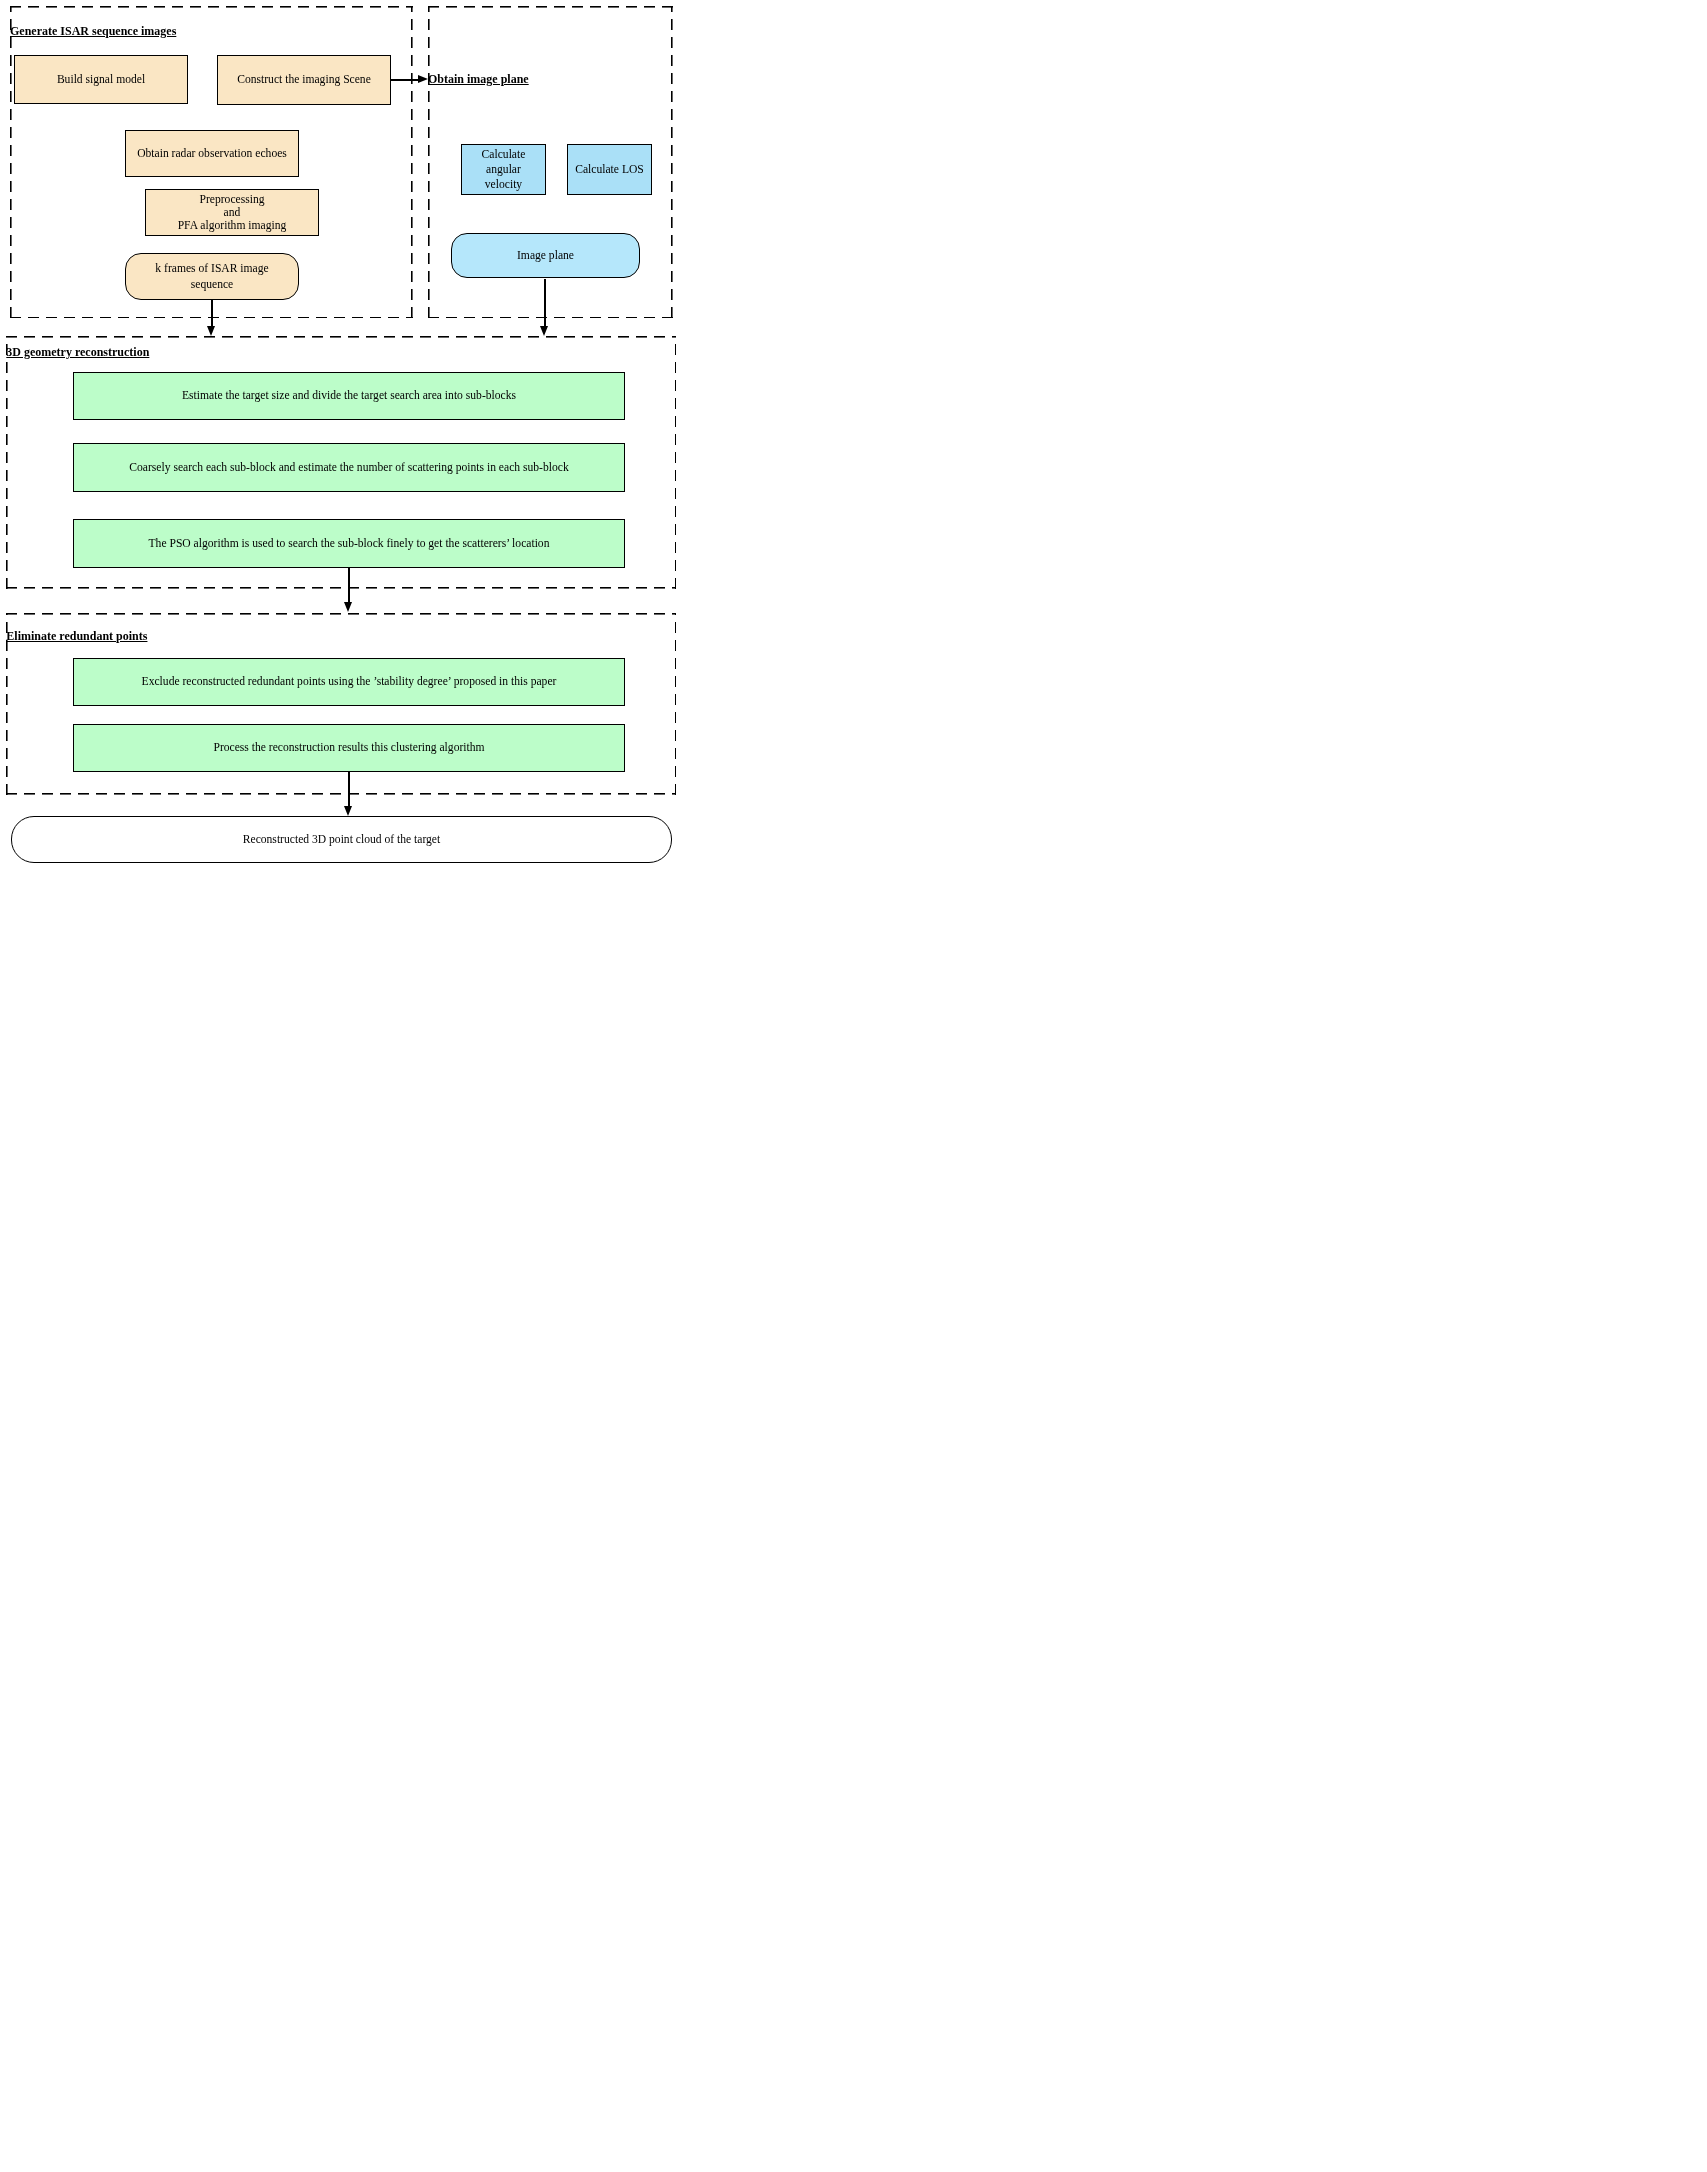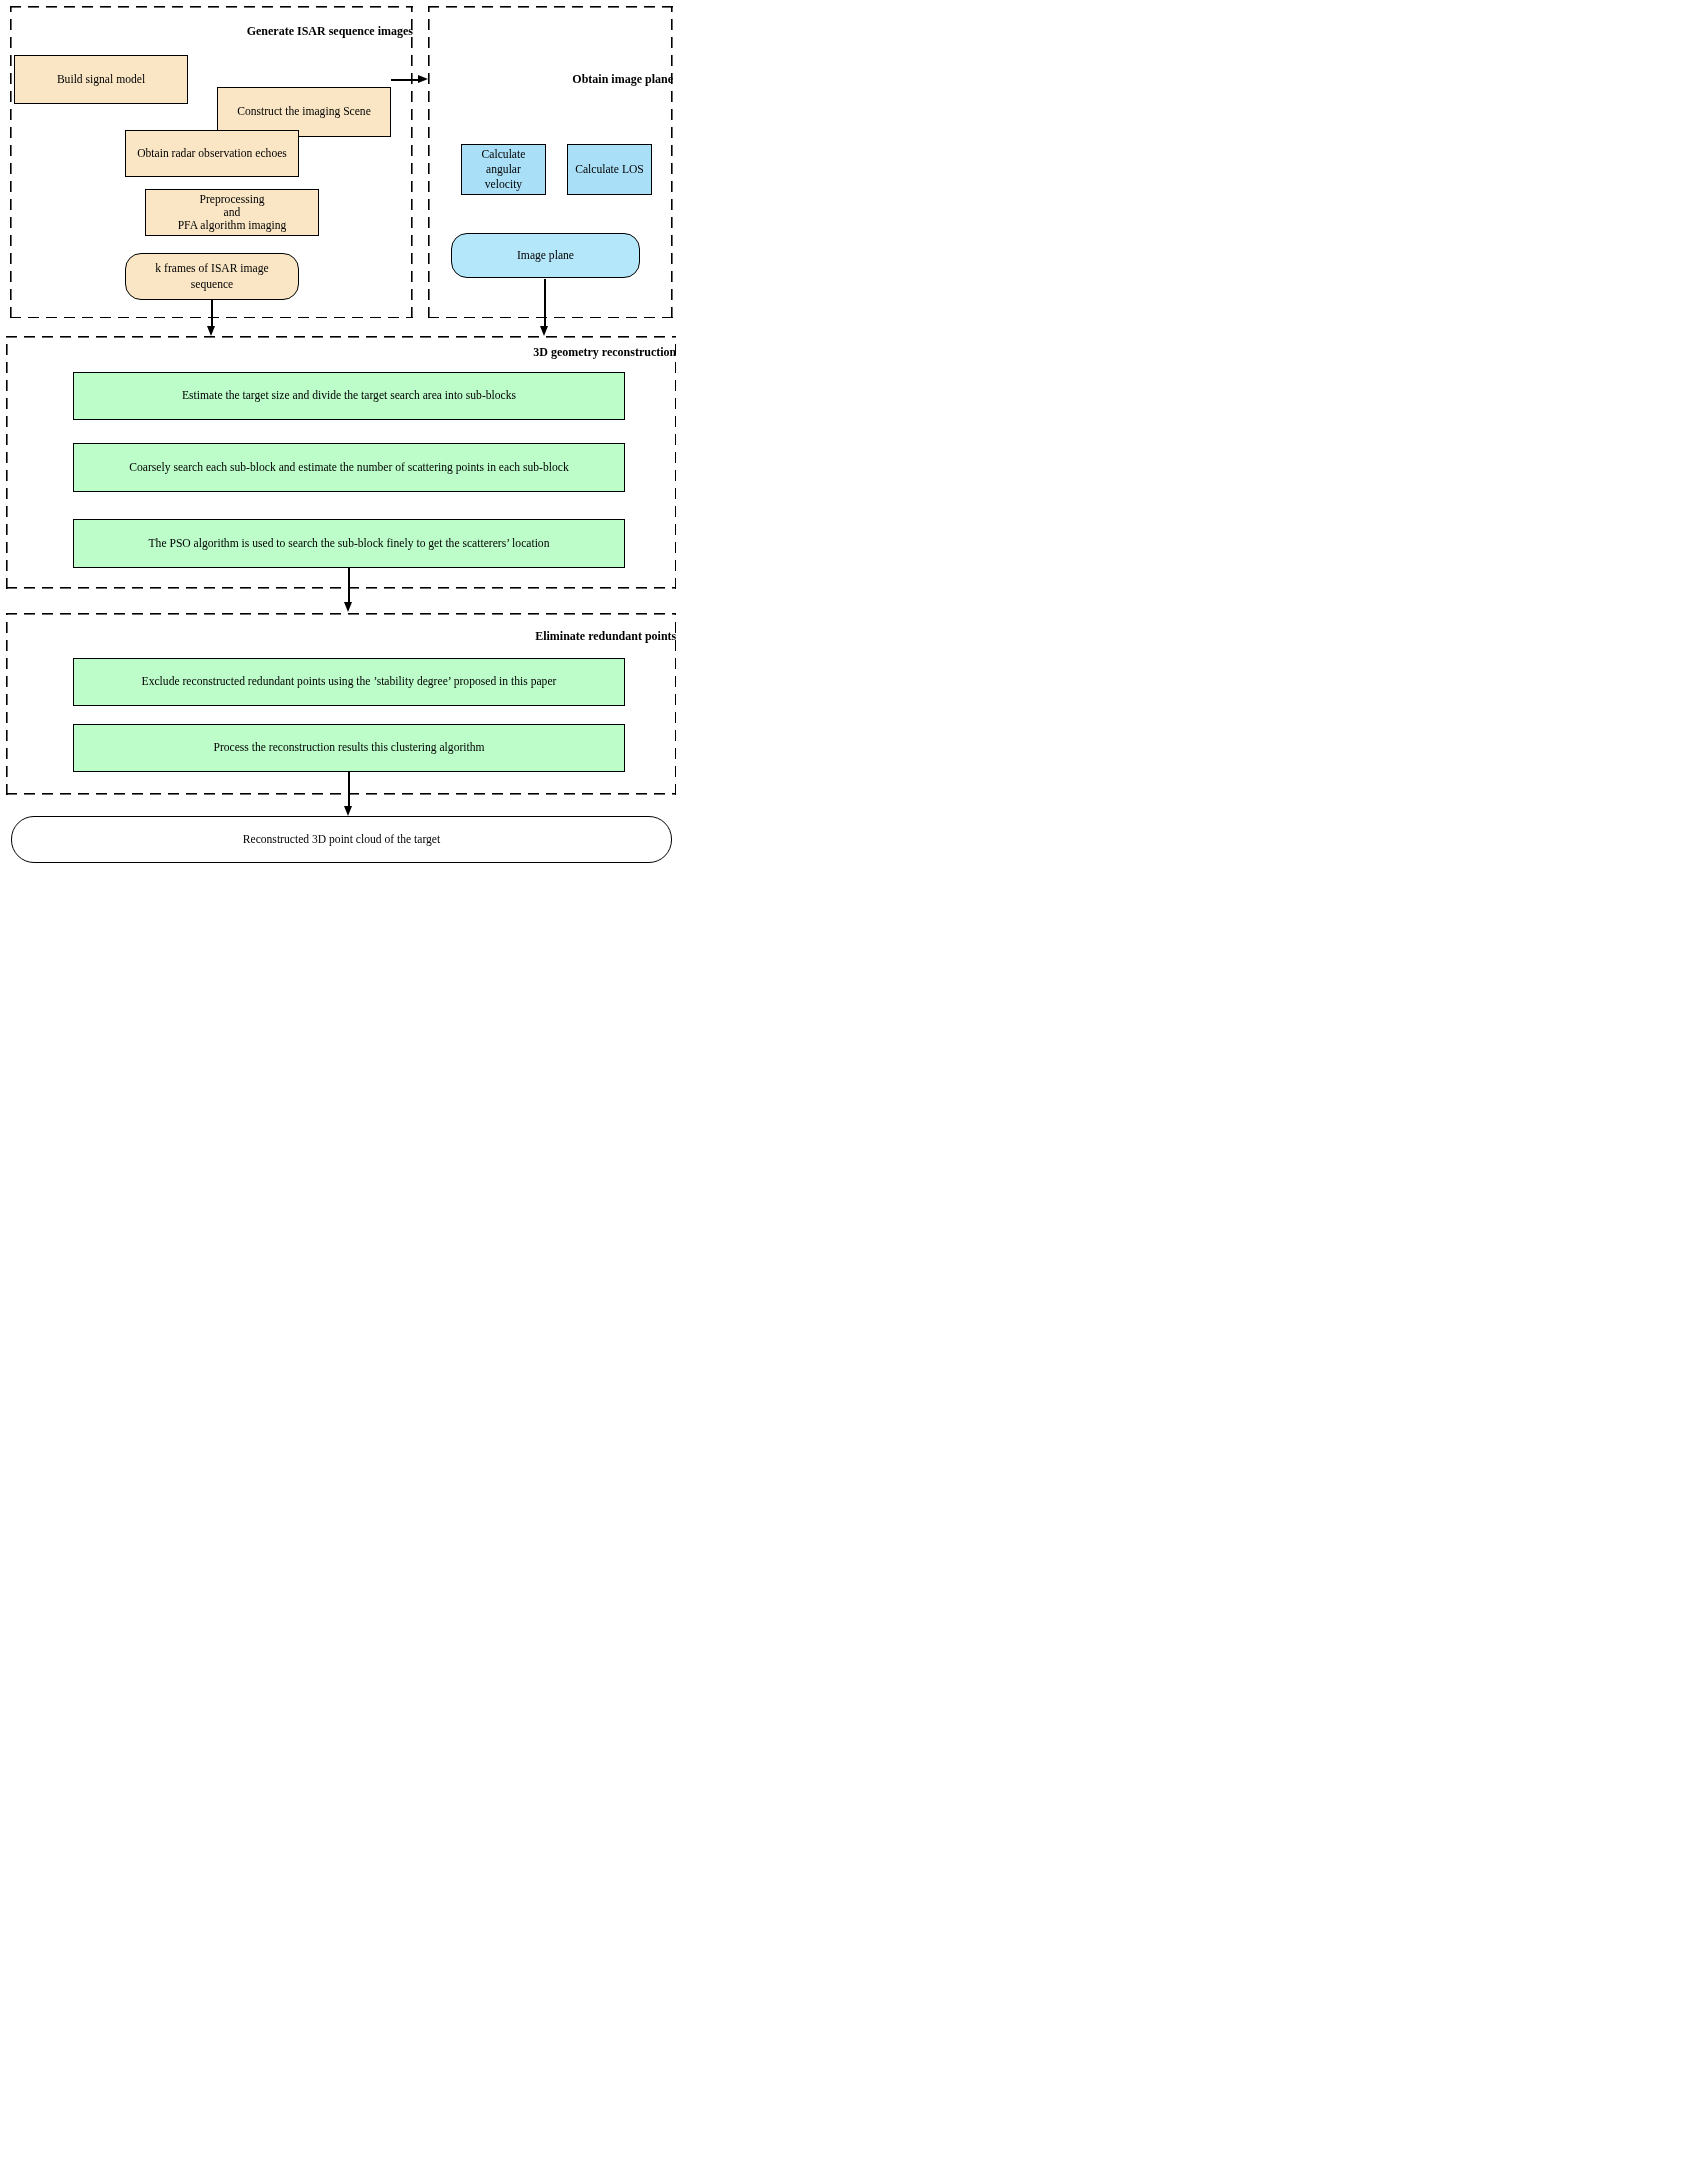--- a/index.html
+++ b/index.html
@@ -20,22 +20,23 @@
       repeating-linear-gradient(0deg,#000 0 10.6px,transparent 10.6px 18px),
       repeating-linear-gradient(0deg,#000 0 10.6px,transparent 10.6px 18px);
     background-size:100% 1.6px,100% 1.6px,1.6px 100%,1.6px 100%;
     background-position:0 0,0 100%,0 0,100% 0;
     background-repeat:no-repeat;
   }
   .sec-title{
     position:absolute;
     font-weight:bold;
     font-size:12px;
-    text-align:right;
+    text-align:left;
     line-height:1.1;
+    text-decoration:underline;
   }
   .node{
     position:absolute;
     border:1.6px solid #000;
     box-sizing:border-box;
     display:flex;
     align-items:center;
     justify-content:center;
     text-align:center;
     font-size:11.6px;
@@ -70,21 +71,21 @@
   <div class="dashed" style="left:428px;top:6.3px;width:245px;height:312px;"></div>
   <div class="dashed" style="left:6.3px;top:336px;width:670px;height:253px;"></div>
   <div class="dashed" style="left:6.3px;top:613px;width:670px;height:182px;"></div>
 
   <div class="sec-title" style="left:10px;top:25px;width:403px;">Generate ISAR sequence images</div>
   <div class="sec-title" style="left:428px;top:73px;width:245px;">Obtain image plane</div>
   <div class="sec-title" style="left:6.3px;top:346px;width:670px;">3D geometry reconstruction</div>
   <div class="sec-title" style="left:6.3px;top:630px;width:670px;">Eliminate redundant points</div>
 
   <div class="node" style="left: 14px; top: 55px; width: 174px; height: 49px; background: rgb(250, 230, 196);">Build signal model</div>
-  <div class="node" style="left: 217px; top: 55px; width: 174px; height: 50px; background: rgb(250, 230, 196); margin-top: 32px;">Construct the imaging Scene</div>
+  <div class="node" style="left: 217px; top: 55px; width: 174px; height: 50px; background: rgb(250, 230, 196);">Construct the imaging Scene</div>
   <div class="node" style="left: 125px; top: 130px; width: 174px; height: 47px; background: rgb(250, 230, 196);">Obtain radar observation echoes</div>
   <div class="node pre" style="left: 125px; top: 189px; width: 174px; height: 47px; line-height: 1.15; background: rgb(250, 230, 196); margin-left: 20px;">Preprocessing
 and
 PFA algorithm imaging</div>
   <div class="node round" style="left: 125px; top: 253px; width: 174px; height: 47px; background: rgb(250, 230, 196);">k frames of ISAR image sequence</div>
 
   <div class="node" style="left: 461px; top: 144px; width: 85px; height: 51px; padding: 0px 5.3px; background: rgb(170, 224, 247);">Calculate angular velocity</div>
   <div class="node" style="left: 567px; top: 144px; width: 85px; height: 51px; padding: 0px 5.3px; background: rgb(170, 224, 247);">Calculate LOS</div>
   <div class="node round" style="left: 451px; top: 233px; width: 189px; height: 45px; background: rgb(181, 231, 251);">Image plane</div>
 

